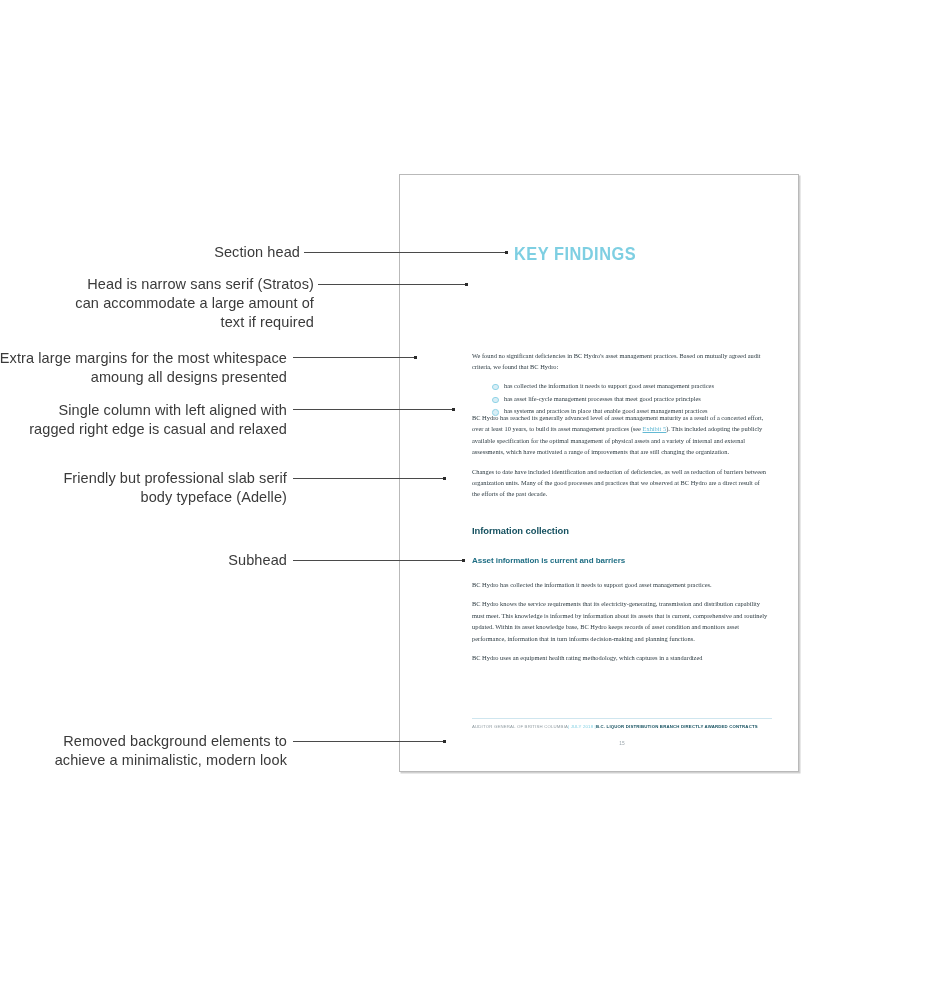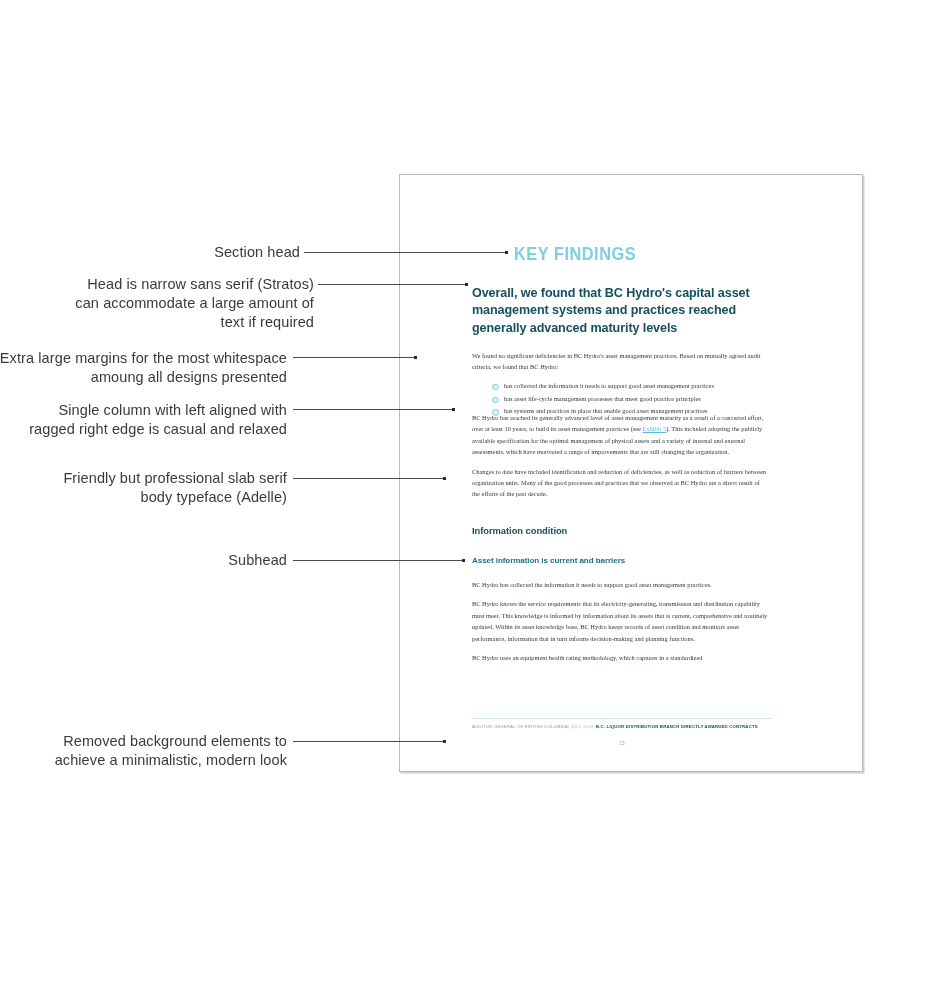--- a/index.html
+++ b/index.html
@@ -41,21 +41,21 @@
     width: 3px;
     height: 3px;
     background: #2b2b2b;
   }
 
   
   #page {
     position: absolute;
     left: 399px;
     top: 174px;
-    width: 464px;
+    width: 400px;
     height: 598px;
     background: #ffffff;
     border: 1px solid #b9b9b9;
     box-shadow: 1.5px 1.5px 0 rgba(150,150,150,0.45);
     overflow: hidden;
   }
 
   .pg-inner {
     position: absolute;
     left: 72px;
@@ -187,37 +187,36 @@
 </head>
 <body>
 
 <div id="stage">
 
   <div id="page">
     <div class="pg-inner">
 
       <div class="section-head">KEY FINDINGS</div>
 
-      <div class="lead-head">Overall, we found that BC Hydro's capital asset management systems and practices reached generally advanced maturity levels</div>
 
       <div class="body-block" style="top:175px;">
         <p>We found no significant deficiencies in BC Hydro's asset management practices. Based on mutually agreed audit criteria, we found that BC Hydro:</p>
         <ul class="bullets">
           <li>has collected the information it needs to support good asset management practices</li>
           <li>has asset life-cycle management processes that meet good practice principles</li>
           <li>has systems and practices in place that enable good asset management practices</li>
         </ul>
       </div>
 
       <div class="body-block" style="top:237px;">
         <p><span>BC Hydro has reached its generally advanced level of asset management maturity as a result of a concerted effort, over at least 10 years, to build its asset management practices (see </span><a class="exhibit-link" href="#">Exhibit 5</a><span>). This included adopting the publicly available specification for the optimal management of physical assets and a variety of internal and external assessments, which have motivated a range of improvements that are still changing the organization.</span></p>
         <p>Changes to date have included identification and reduction of deficiencies, as well as reduction of barriers between organization units. Many of the good processes and practices that we observed at BC Hydro are a direct result of the efforts of the past decade.</p>
       </div>
 
-      <div class="sub-head" style="top:350px;">Information condition</div>
+      <div class="sub-head" style="top:350px;">Information collection</div>
 
       <div class="sub-head-2" style="top:381px;">Asset information is current and barriers</div>
 
       <div class="body-block" style="top:404px;">
         <p>BC Hydro has collected the information it needs to support good asset management practices.</p>
         <p>BC Hydro knows the service requirements that its electricity-generating, transmission and distribution capability must meet. This knowledge is informed by information about its assets that is current, comprehensive and routinely updated. Within its asset knowledge base, BC Hydro keeps records of asset condition and monitors asset performance, information that in turn informs decision-making and planning functions.</p>
         <p>BC Hydro uses an equipment health rating methodology, which captures in a standardized</p>
       </div>
 
       <div class="footer-rule"></div>

